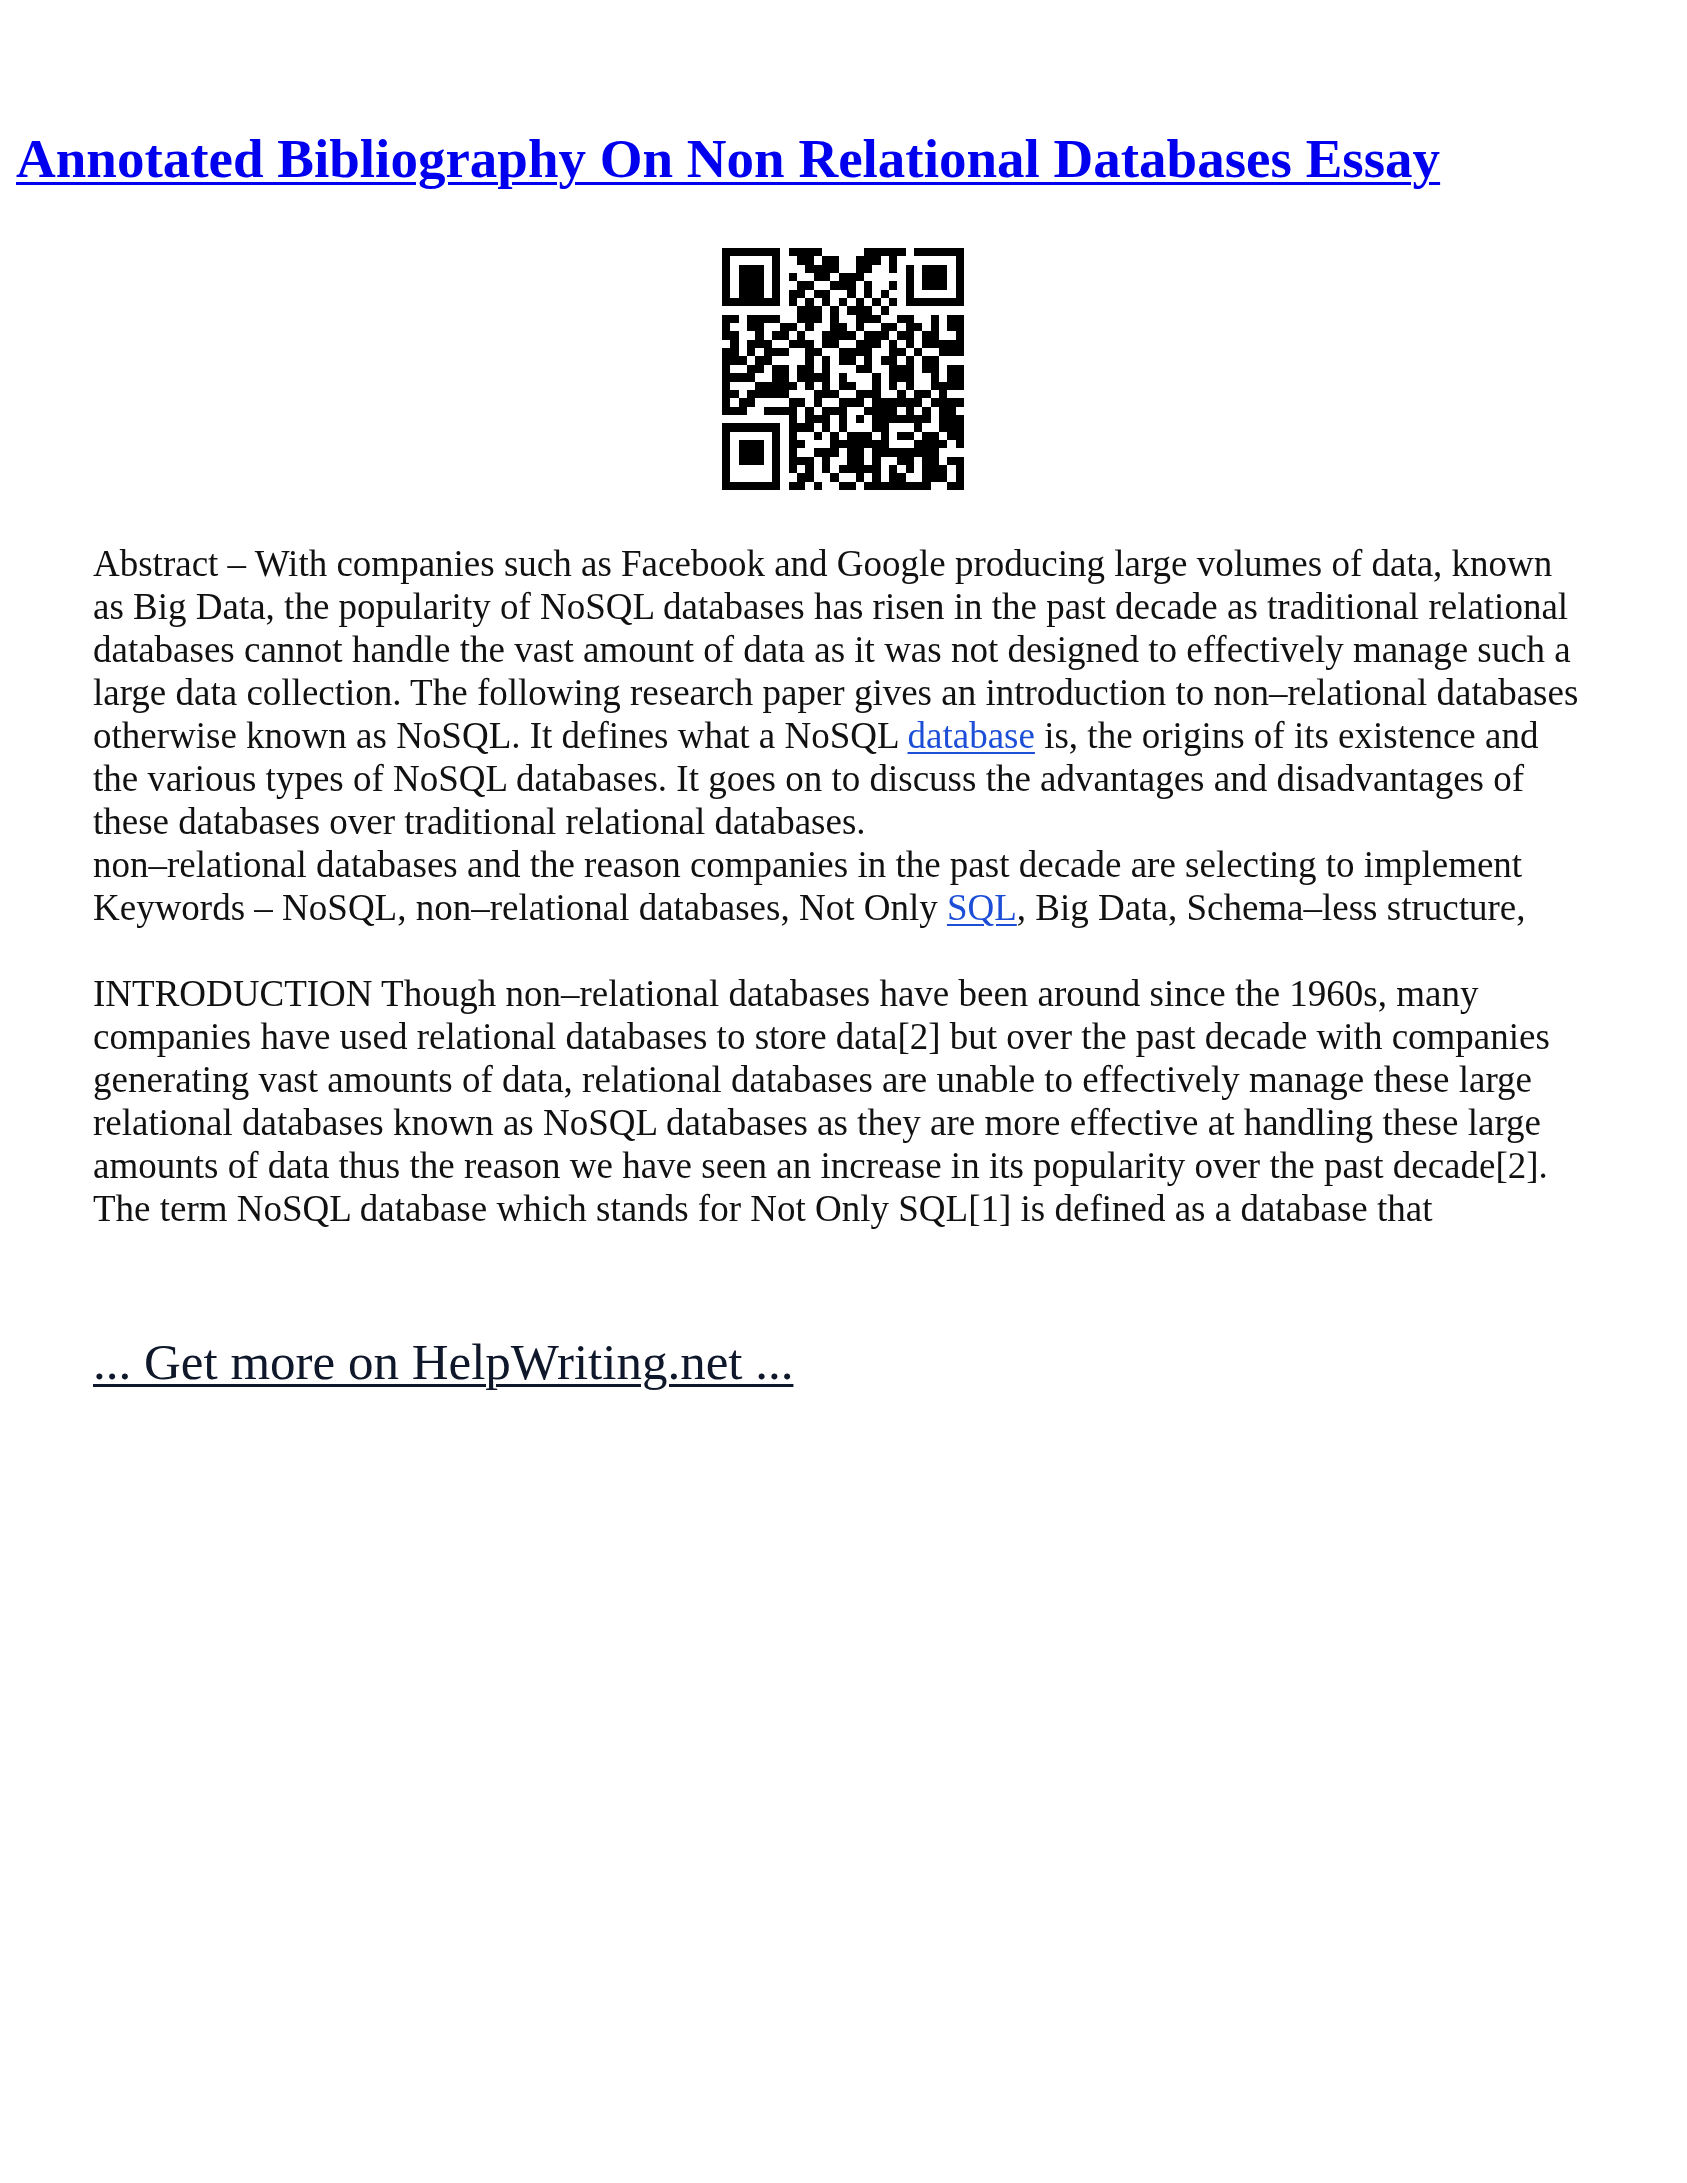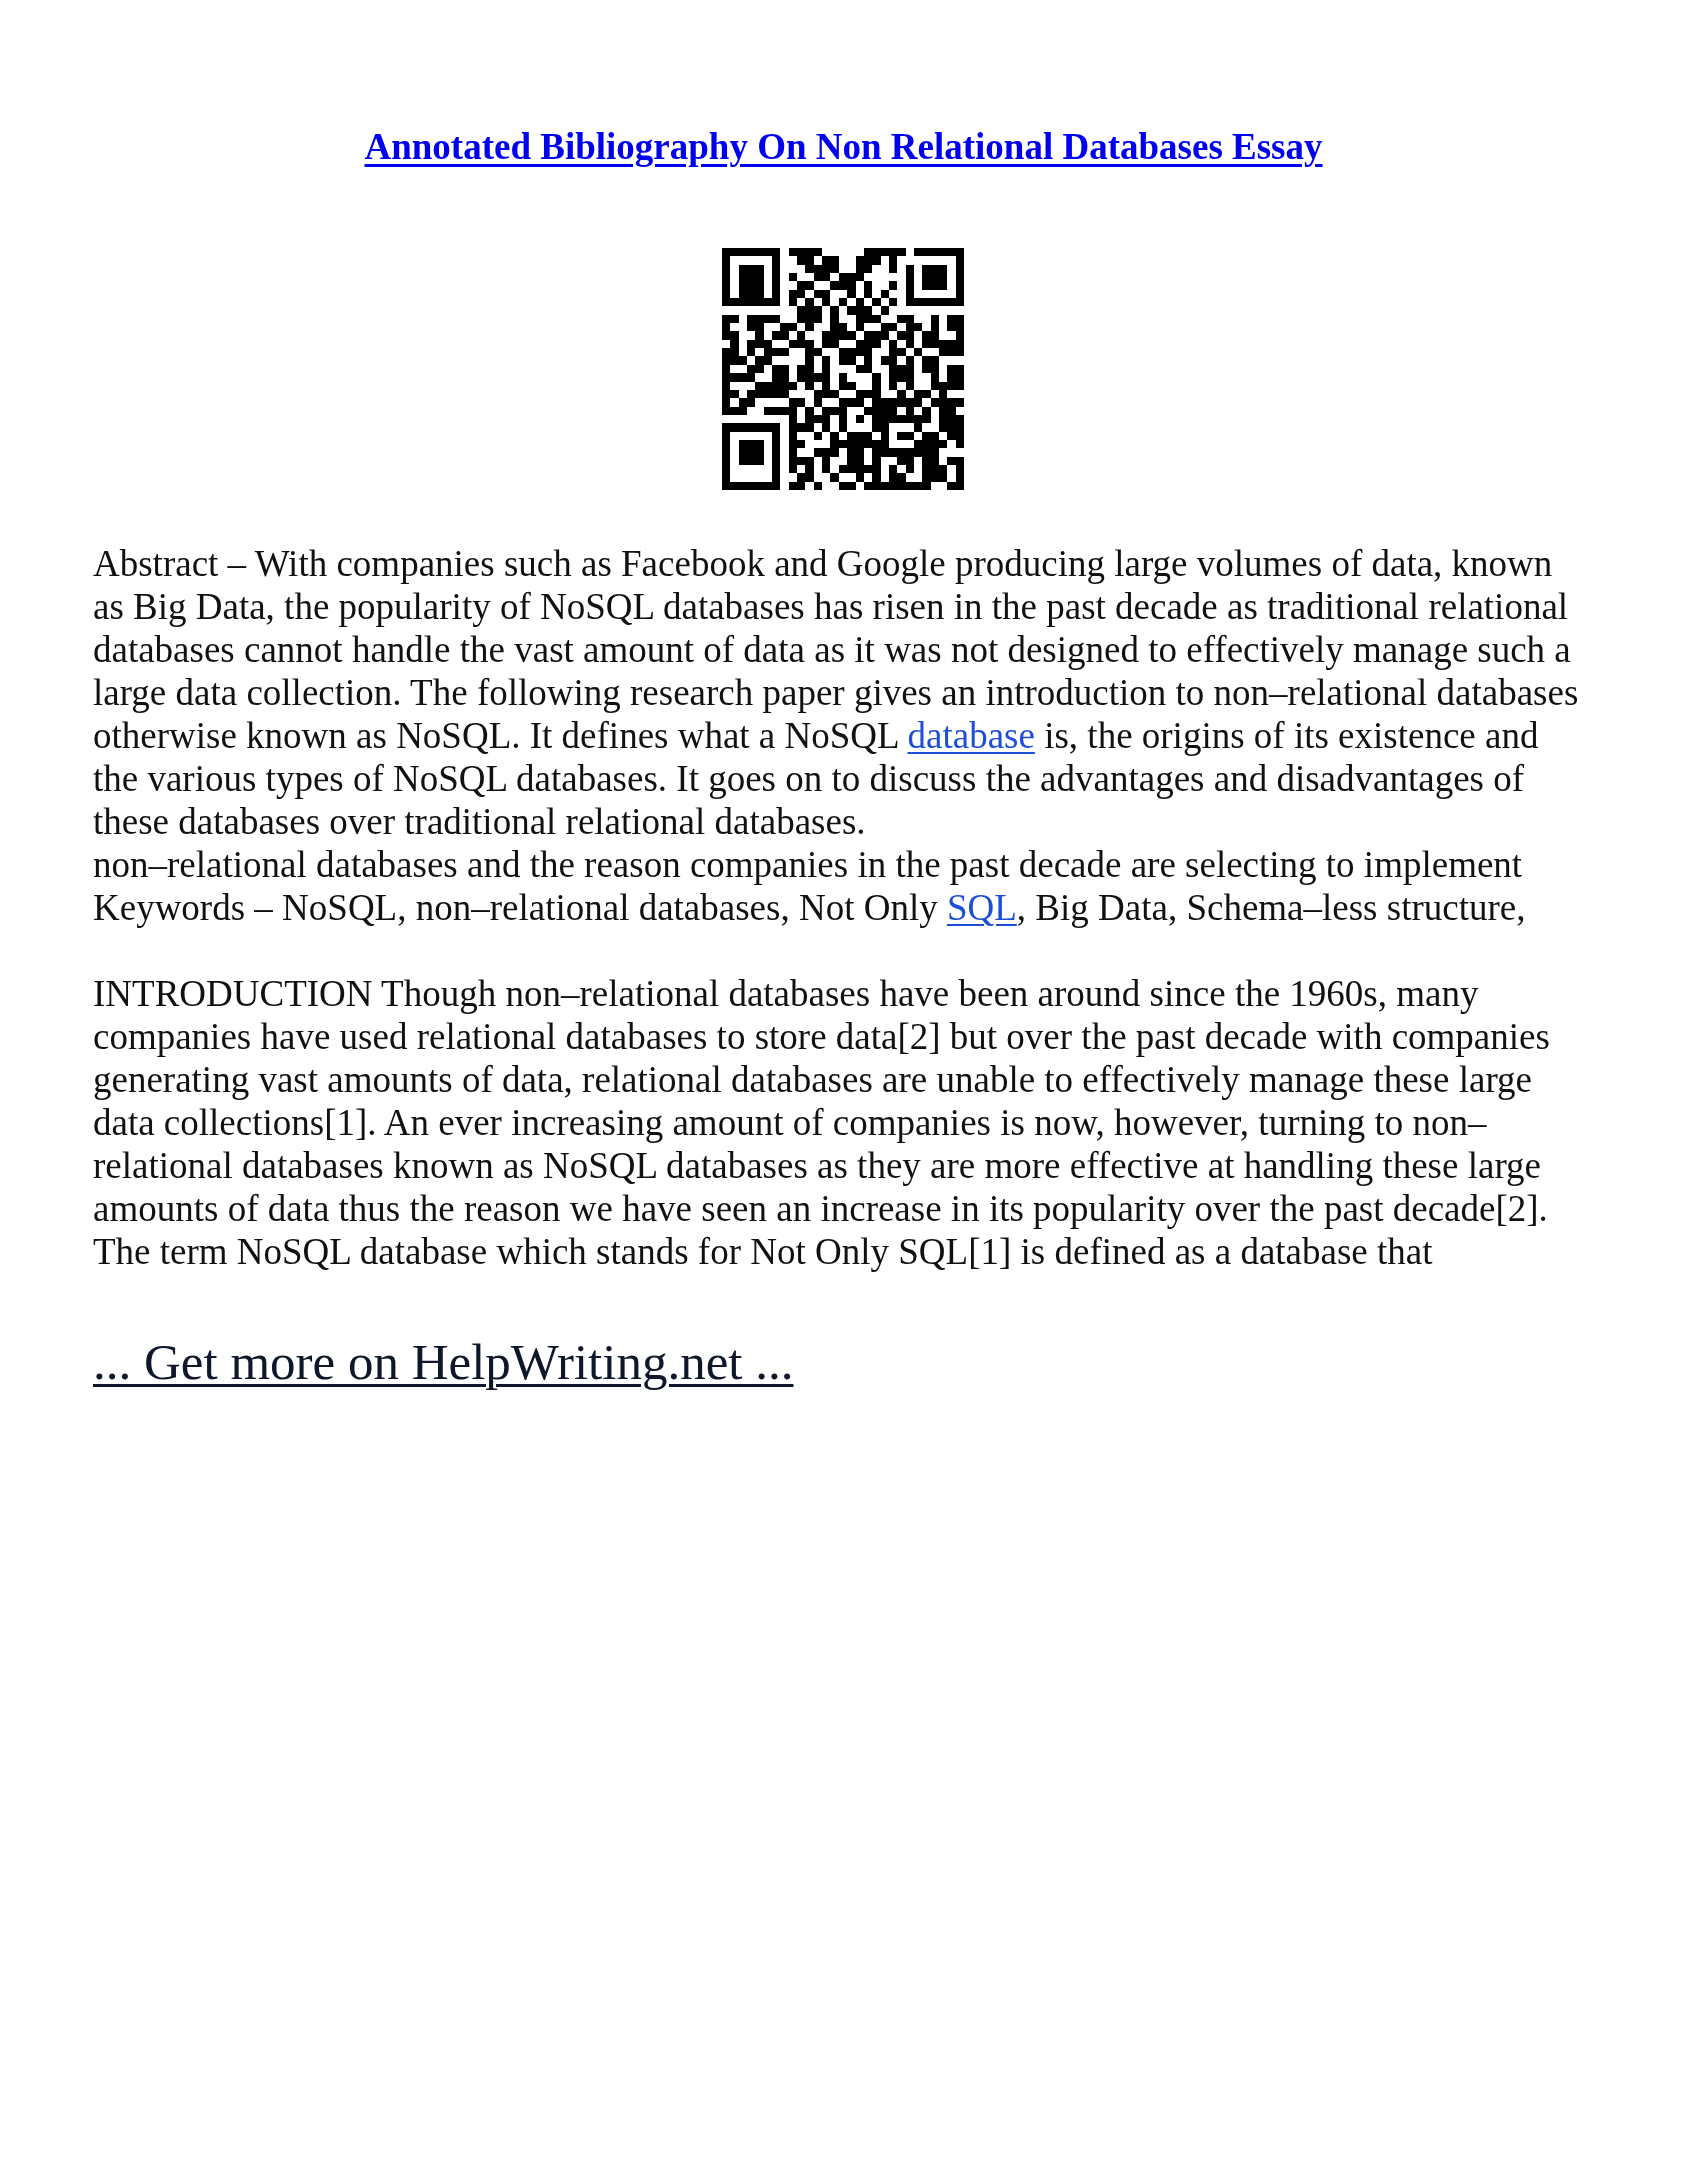--- a/index.html
+++ b/index.html
@@ -8,25 +8,25 @@
     height: 2183px;
     position: relative;
     overflow: hidden;
     font-family: "Liberation Serif", "DejaVu Serif", serif;
     color: #111111;
   }
   .title {
     position: absolute;
     left: 0; right: 0;
     top: 114px;
-    text-align: center;
-    font-size: 37px;
+    text-align: left;
+    font-size: 55px;
     font-weight: bold;
     line-height: 58px;
-    margin: 4px;
+    margin: 16px;
   }
   .title a {
     color: #0000ee;
     text-decoration: underline;
     text-decoration-thickness: 3.3px;
     text-underline-offset: 5px;
   }
   .qr {
     position: absolute;
     left: 722px;
@@ -89,21 +89,20 @@
     <span class="line">the various types of NoSQL databases. It goes on to discuss the advantages and disadvantages of</span>
     <span class="line">these databases over traditional relational databases.</span>
     <span class="line">non–relational databases and the reason companies in the past decade are selecting to implement</span>
     <span class="line"><span>Keywords – NoSQL, non–relational databases, Not Only </span><a href="#" class="inline-link">SQL</a><span>, Big Data, Schema–less structure,</span></span>
   </p>
   <div class="gap"></div>
   <p class="para">
     <span class="line">INTRODUCTION Though non–relational databases have been around since the 1960s, many</span>
     <span class="line">companies have used relational databases to store data[2] but over the past decade with companies</span>
     <span class="line">generating vast amounts of data, relational databases are unable to effectively manage these large</span>
-    <span class="line">data collections[1]. An ever increasing amount of companies is now, however, turning to non–</span>
     <span class="line">relational databases known as NoSQL databases as they are more effective at handling these large</span>
     <span class="line">amounts of data thus the reason we have seen an increase in its popularity over the past decade[2].</span>
     <span class="line">The term NoSQL database which stands for Not Only SQL[1] is defined as a database that</span>
   </p>
 </div>
 
 <div class="more">
   <a href="#">... Get more on HelpWriting.net ...</a>
 </div>
 

